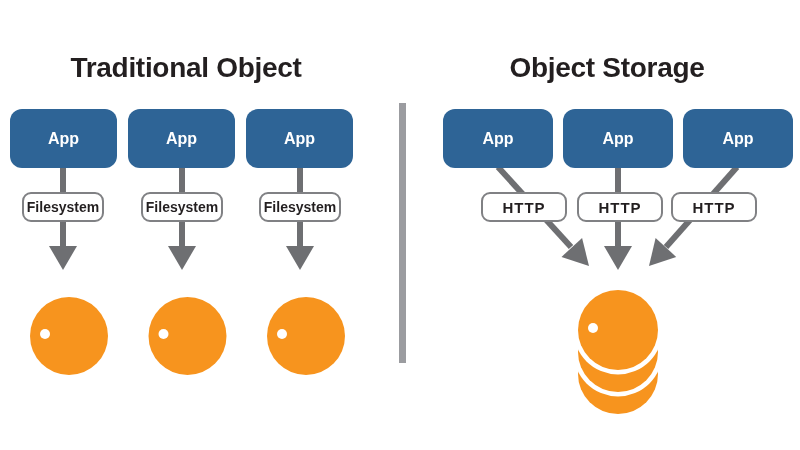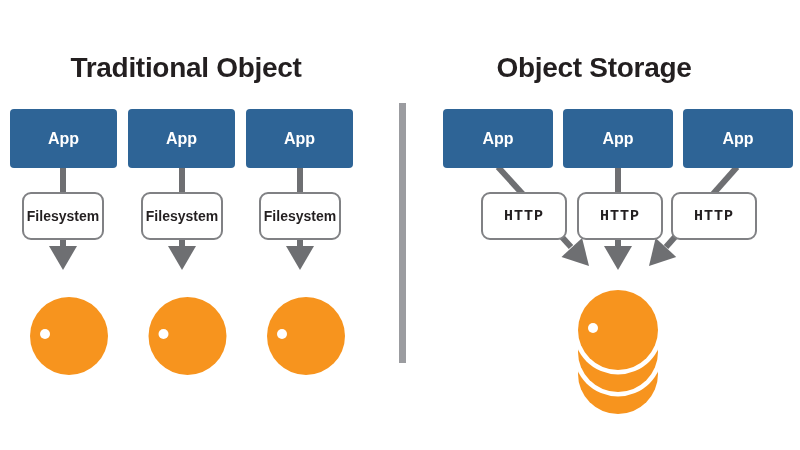--- a/index.html
+++ b/index.html
@@ -6,35 +6,35 @@
   .canvas{
     position:relative;width:800px;height:450px;background:#fff;overflow:hidden;
     font-family:"Liberation Sans", sans-serif;
   }
   .bg-svg{position:absolute;left:0;top:0;width:800px;height:450px;}
   .panel-title{
     position:absolute;top:52px;width:300px;text-align:center;
     font-size:28px;font-weight:bold;color:#231F20;letter-spacing:-0.3px;
   }
   .title-left{left:36px;}
-  .title-right{left:444px;}
+  .title-right{left:457px;}
   .app-box{
-    position:absolute;top:109px;height:59px;background:#2E6496;border-radius:4px;
+    position:absolute;top:109px;height:59px;background:#2E6496;border-radius:12px;
     display:flex;align-items:center;justify-content:center;
     color:#FFFFFF;font-size:16px;font-weight:bold;
   }
   .w-left{width:107px;}
   .w-right{width:110px;}
   .pill{
-    position:absolute;top:192px;height:48px;background:#FFFFFF;
+    position:absolute;top:192px;height:30px;background:#FFFFFF;
     border:2px solid #808184;border-radius:9px;box-sizing:border-box;
     display:flex;align-items:center;justify-content:center;
     color:#231F20;font-size:14px;font-weight:bold;
   }
-  .pill-http{letter-spacing:1px;font-size:15px;font-family:Liberation Mono, monospace;}
+  .pill-http{letter-spacing:1px;font-size:15px;}
 </style>
 </head>
 <body>
 
 <div class="canvas">
 
   <svg class="bg-svg" viewBox="0 0 800 450">
 
     <rect x="399" y="103" width="7" height="260" fill="#9B9CA0"></rect>
 

